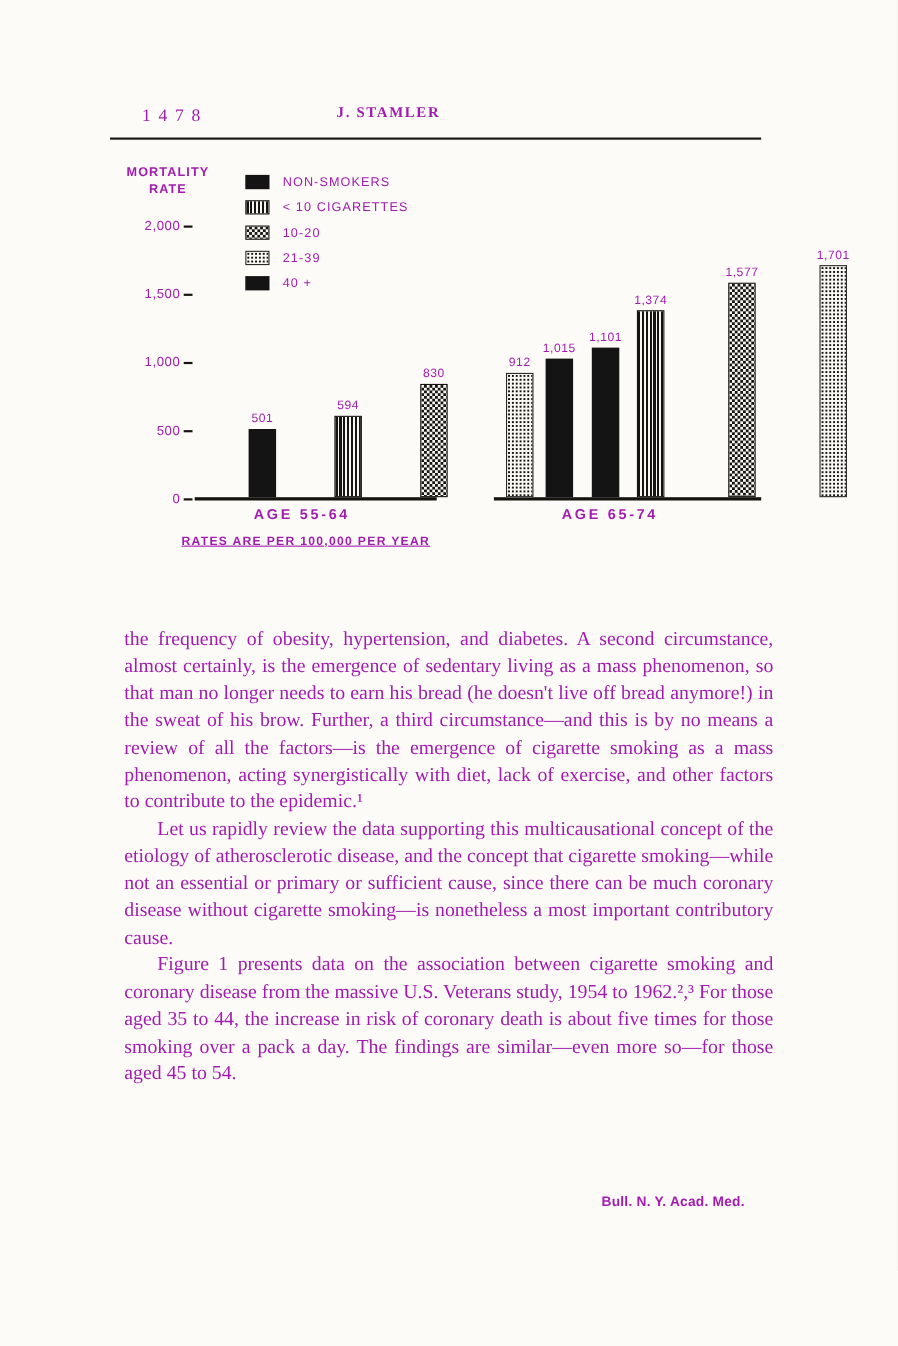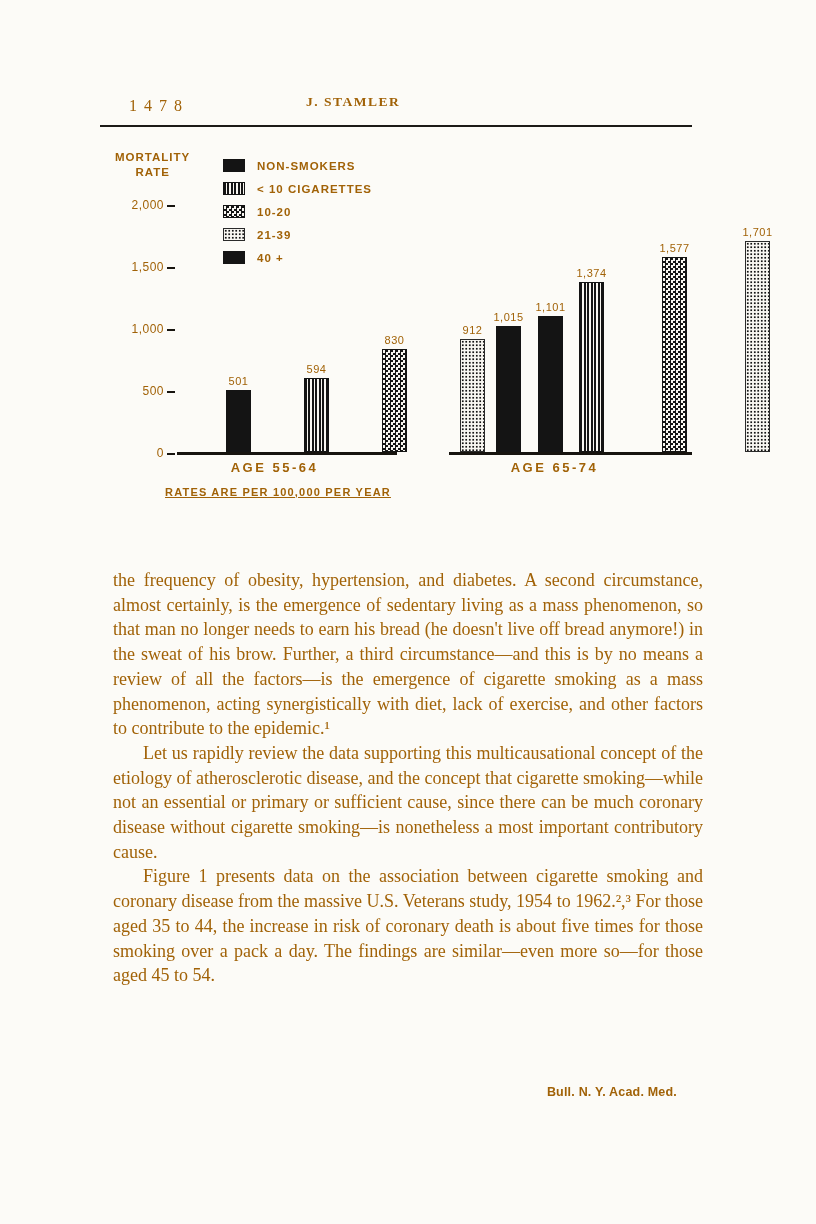--- a/index.html
+++ b/index.html
@@ -1,37 +1,37 @@
 <!DOCTYPE html>
 <html><head>
 <meta charset="utf-8">
 <style>
   html,body { margin:0; padding:0; background:#eceae5; }
   .page {
     position:relative; width:816px; height:1224px; margin:0 auto;
-    background:#fcfbf7; color:#a16207;
+    background:#fcfbf7; color:#a21caf;
     font-family:"Liberation Serif", serif;
     overflow:hidden;
   }
 
   
   .pagenum { position:absolute; left:129px; top:97px; font-size:16px; letter-spacing:7px; }
   .runhead { position:absolute; left:306px; top:94px; font-size:13.5px; font-weight:bold; letter-spacing:1.5px; }
   .rule { position:absolute; left:100px; top:125px; width:592px; height:2px; background:#1c1a17; }
 
   
   .fig { position:absolute; left:113px; top:142px; width:584px; height:422px; margin:0;
          font-family:"Liberation Sans", sans-serif; }
   .ytitle { position:absolute; left:2px; top:8px; font-size:11.5px; letter-spacing:1px;
             text-align:center; line-height:15px; font-weight:bold; }
 
   .legend { position:absolute; left:110px; top:12px; }
   .lrow { display:flex; align-items:center; height:23px; }
   .swatch { width:22px; height:13px; margin-right:12px; box-sizing:border-box; }
-  .llabel { font-size:11.5px; letter-spacing:1px; font-weight:bold; white-space:nowrap; }
+  .llabel { font-size:11.5px; letter-spacing:1px; font-weight:normal; white-space:nowrap; }
 
   .plot { position:absolute; left:64px; top:30px; width:515px; height:280px; }
   .ytick { position:absolute; right:calc(100% + 2px); white-space:nowrap;
            font-size:12px; letter-spacing:0.5px; }
   .tmark { display:inline-block; width:8px; height:2px; background:#17140f;
            margin-left:3px; vertical-align:middle; }
 
   .baseline { position:absolute; height:3px; background:#17140f; bottom:-3px; }
   .bl1 { left:0; width:220px; }
   .bl2 { left:272px; width:243px; }

